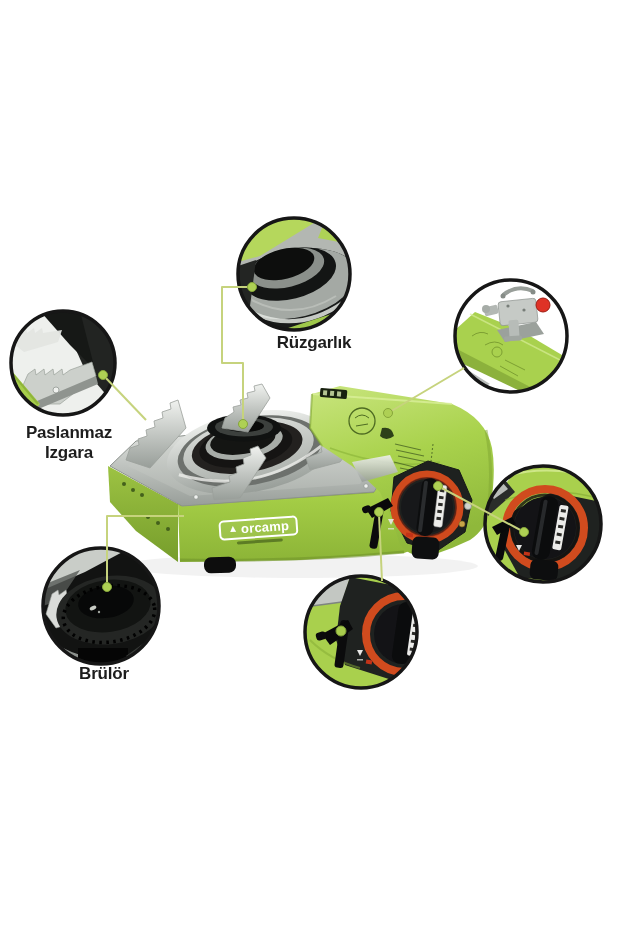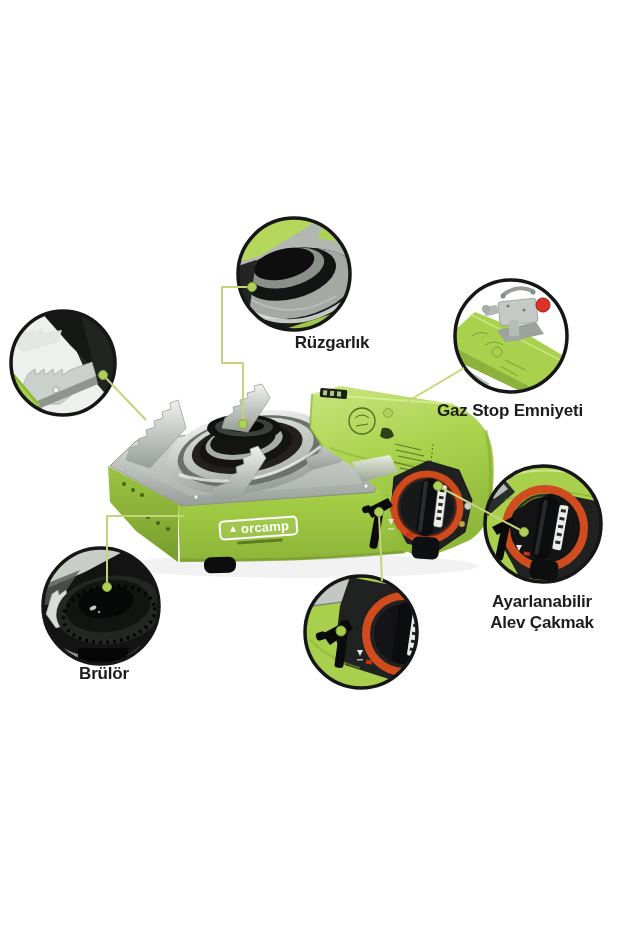--- a/index.html
+++ b/index.html
@@ -343,32 +343,31 @@
         <circle cx="243" cy="424" r="4.5"></circle>
   <circle cx="103" cy="375" r="4.5"></circle>
         <circle cx="388" cy="413" r="4.5"></circle>
   <circle cx="438" cy="486" r="4.5"></circle>
         <circle cx="524" cy="532" r="4.5"></circle>
   <circle cx="379" cy="512" r="4.5"></circle>
         <circle cx="107" cy="587" r="4.5"></circle>
 </g>
 </svg>
 
-<div class="callout-label" style="left:314px;top:333px;padding-left:36px;">Rüzgarlık</div>
-
-
-<div class="callout-label" style="left:510px;top:401px;">Gaz Stop Emniyeti</div>
+<div class="callout-label" style="left:296px;top:333px;padding-left:36px;">Rüzgarlık</div>
+
+<div class="callout-label" style="left:69px;top:423px;">
+  <div>Paslanmaz</div>
+  <div>Izgara</div>
+</div>
+
 
 <div class="callout-label" style="left:104px;top:664px;">Brülör</div>
 
 
-<div class="callout-label" style="left:542px;top:591px;line-height:21px;">
-  <div>Ayarlanabilir</div>
-  <div>Alev Çakmak</div>
-</div>
 
 <div class="logo">
   <div class="logo-box">
     <span class="logo-tri">▲</span>
     <span>orcamp</span>
   </div>
   <div class="logo-tagline"></div>
 </div>
 
 </div>

